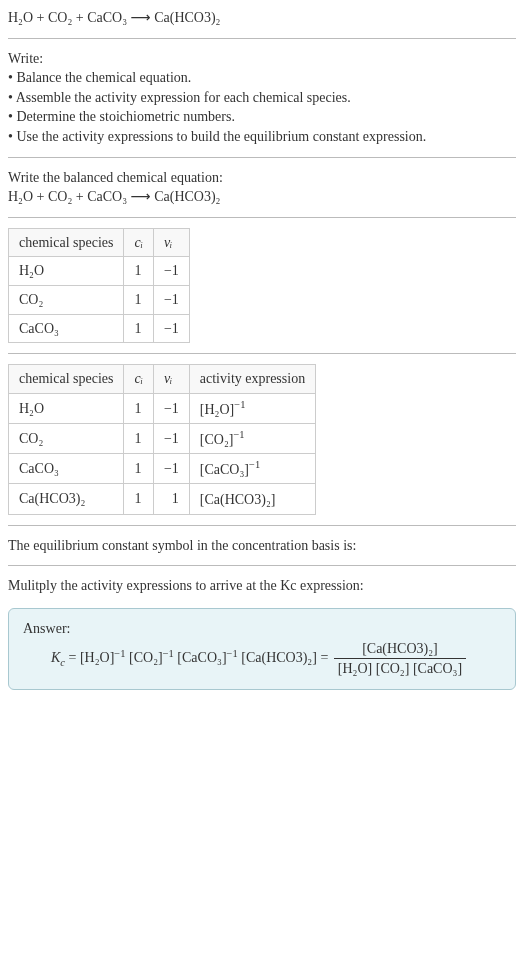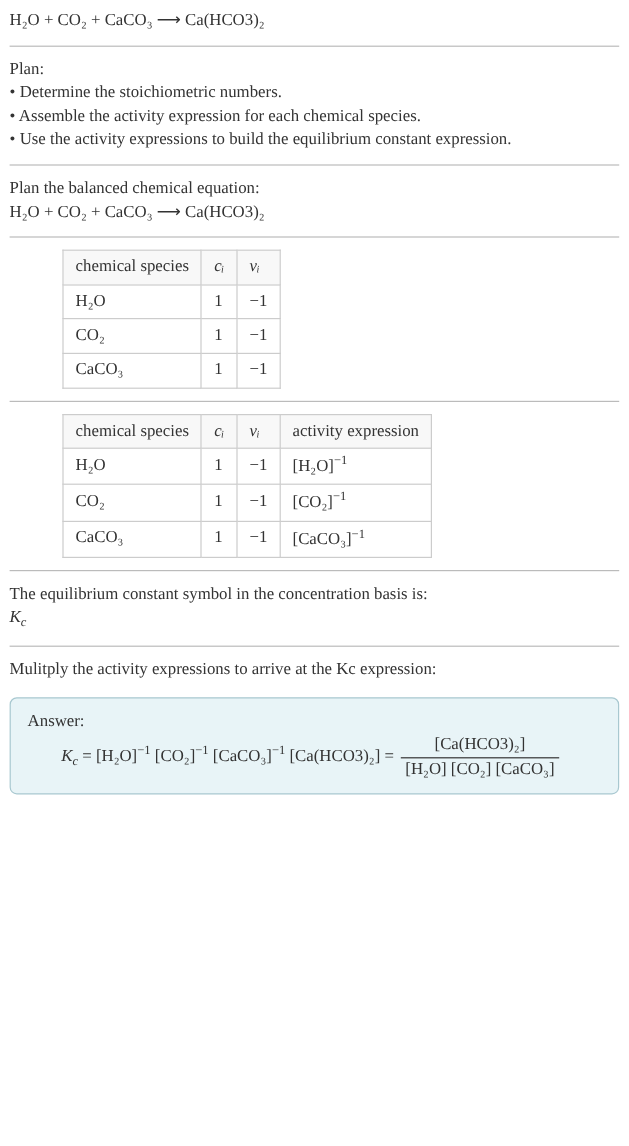--- a/index.html
+++ b/index.html
@@ -23,21 +23,20 @@
       font-size: 0.75em;
       vertical-align: sub;
     }
     sup {
       font-size: 0.75em;
       vertical-align: super;
     }
     table {
       border-collapse: collapse;
       margin-top: 4px;
-      margin-left: 44px;
     }
     td, th {
       border: 1px solid #ccc;
       padding: 4px 10px;
       text-align: left;
       font-weight: normal;
       font-family: Georgia, 'Times New Roman', serif;
       font-size: 14px;
     }
     th {
@@ -81,30 +80,31 @@
 </head>
 <body>
 
 <div class="section">
   <div><span>H₂O + CO₂ + CaCO₃  ⟶  Ca(HCO3)₂</span></div>
 </div>
 
 <hr>
 
 <div class="section">
-  <div><span>Plan:</span></div>
+  <div><span>Write:</span></div>
+  <div><span>• Balance the chemical equation.</span></div>
+  <div><span>• Assemble the activity expression for each chemical species.</span></div>
   <div><span>• Determine the stoichiometric numbers.</span></div>
-  <div><span>• Assemble the activity expression for each chemical species.</span></div>
   <div><span>• Use the activity expressions to build the equilibrium constant expression.</span></div>
 </div>
 
 <hr>
 
 <div class="section">
-  <div><span>Plan the balanced chemical equation:</span></div>
+  <div><span>Write the balanced chemical equation:</span></div>
   <div><span>H₂O + CO₂ + CaCO₃  ⟶  Ca(HCO3)₂</span></div>
 </div>
 
 <hr>
 
 <div class="section">
   <table>
     <tbody>
         <tr>
       <th><span>chemical species</span></th>
@@ -152,29 +152,34 @@
       <td class="center"><span>1</span></td>
       <td class="right"><span>−1</span></td>
       <td><span>[CO₂]</span><sup>−1</sup></td>
     </tr>
     <tr>
       <td><span>CaCO₃</span></td>
       <td class="center"><span>1</span></td>
       <td class="right"><span>−1</span></td>
       <td><span>[CaCO₃]</span><sup>−1</sup></td>
     </tr>
+    <tr>
+      <td><span>Ca(HCO3)₂</span></td>
+      <td class="center"><span>1</span></td>
+      <td class="right"><span>1</span></td>
+      <td><span>[Ca(HCO3)₂]</span><sup></sup></td>
+    </tr>
   </tbody>
     </table>
 </div>
 
 <hr>
 
 <div class="section">
   <div><span>The equilibrium constant symbol in the concentration basis is:</span></div>
-  <div><span class="italic">K</span><sub class="italic">c</sub></div>
 </div>
 
 <hr>
 
 <div class="section">
   <div><span>Mulitply the activity expressions to arrive at the Kc expression:</span></div>
 </div>
 
 <div class="answer-box">
   <div><span>Answer:</span></div>

